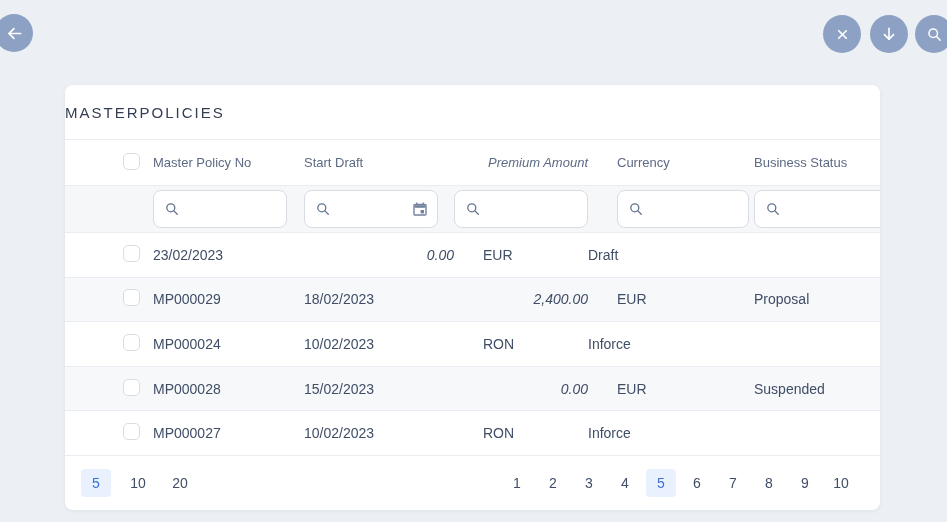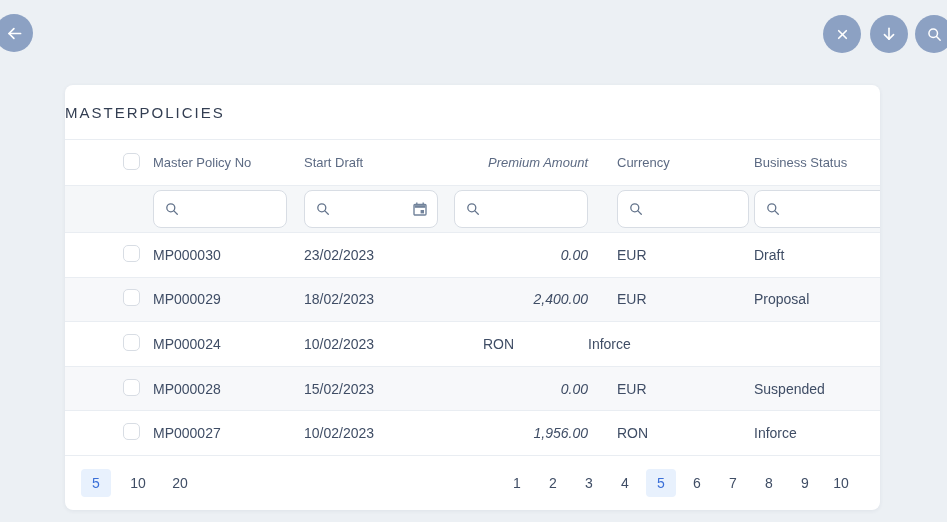--- a/index.html
+++ b/index.html
@@ -169,21 +169,20 @@
                 <line x1="8.9" y1="8.9" x2="12.3" y2="12.3"></line>
             </svg>
           </span>
           <input type="text" style="">
         </div>
       </div>
     </div>
 
     <div class="grid trow">
       <div class="cb-cell"><span class="checkbox"></span></div>
-      <div>MP000030</div>
       <div>23/02/2023</div>
       <div class="num">0.00</div>
       <div class="cell-pad">EUR</div>
       <div>Draft</div>
     </div>
     <div class="grid trow zebra">
       <div class="cb-cell"><span class="checkbox"></span></div>
       <div>MP000029</div>
       <div>18/02/2023</div>
       <div class="num">2,400.00</div>
@@ -202,21 +201,20 @@
       <div>MP000028</div>
       <div>15/02/2023</div>
       <div class="num">0.00</div>
       <div class="cell-pad">EUR</div>
       <div>Suspended</div>
     </div>
     <div class="grid trow">
       <div class="cb-cell"><span class="checkbox"></span></div>
       <div>MP000027</div>
       <div>10/02/2023</div>
-      <div class="num">1,956.00</div>
       <div class="cell-pad">RON</div>
       <div>Inforce</div>
     </div>
 
     <div class="pagination">
       <div class="pg-group">
         <div class="pg-item selected">5</div>
         <div class="pg-item">10</div>
         <div class="pg-item">20</div>
       </div>

